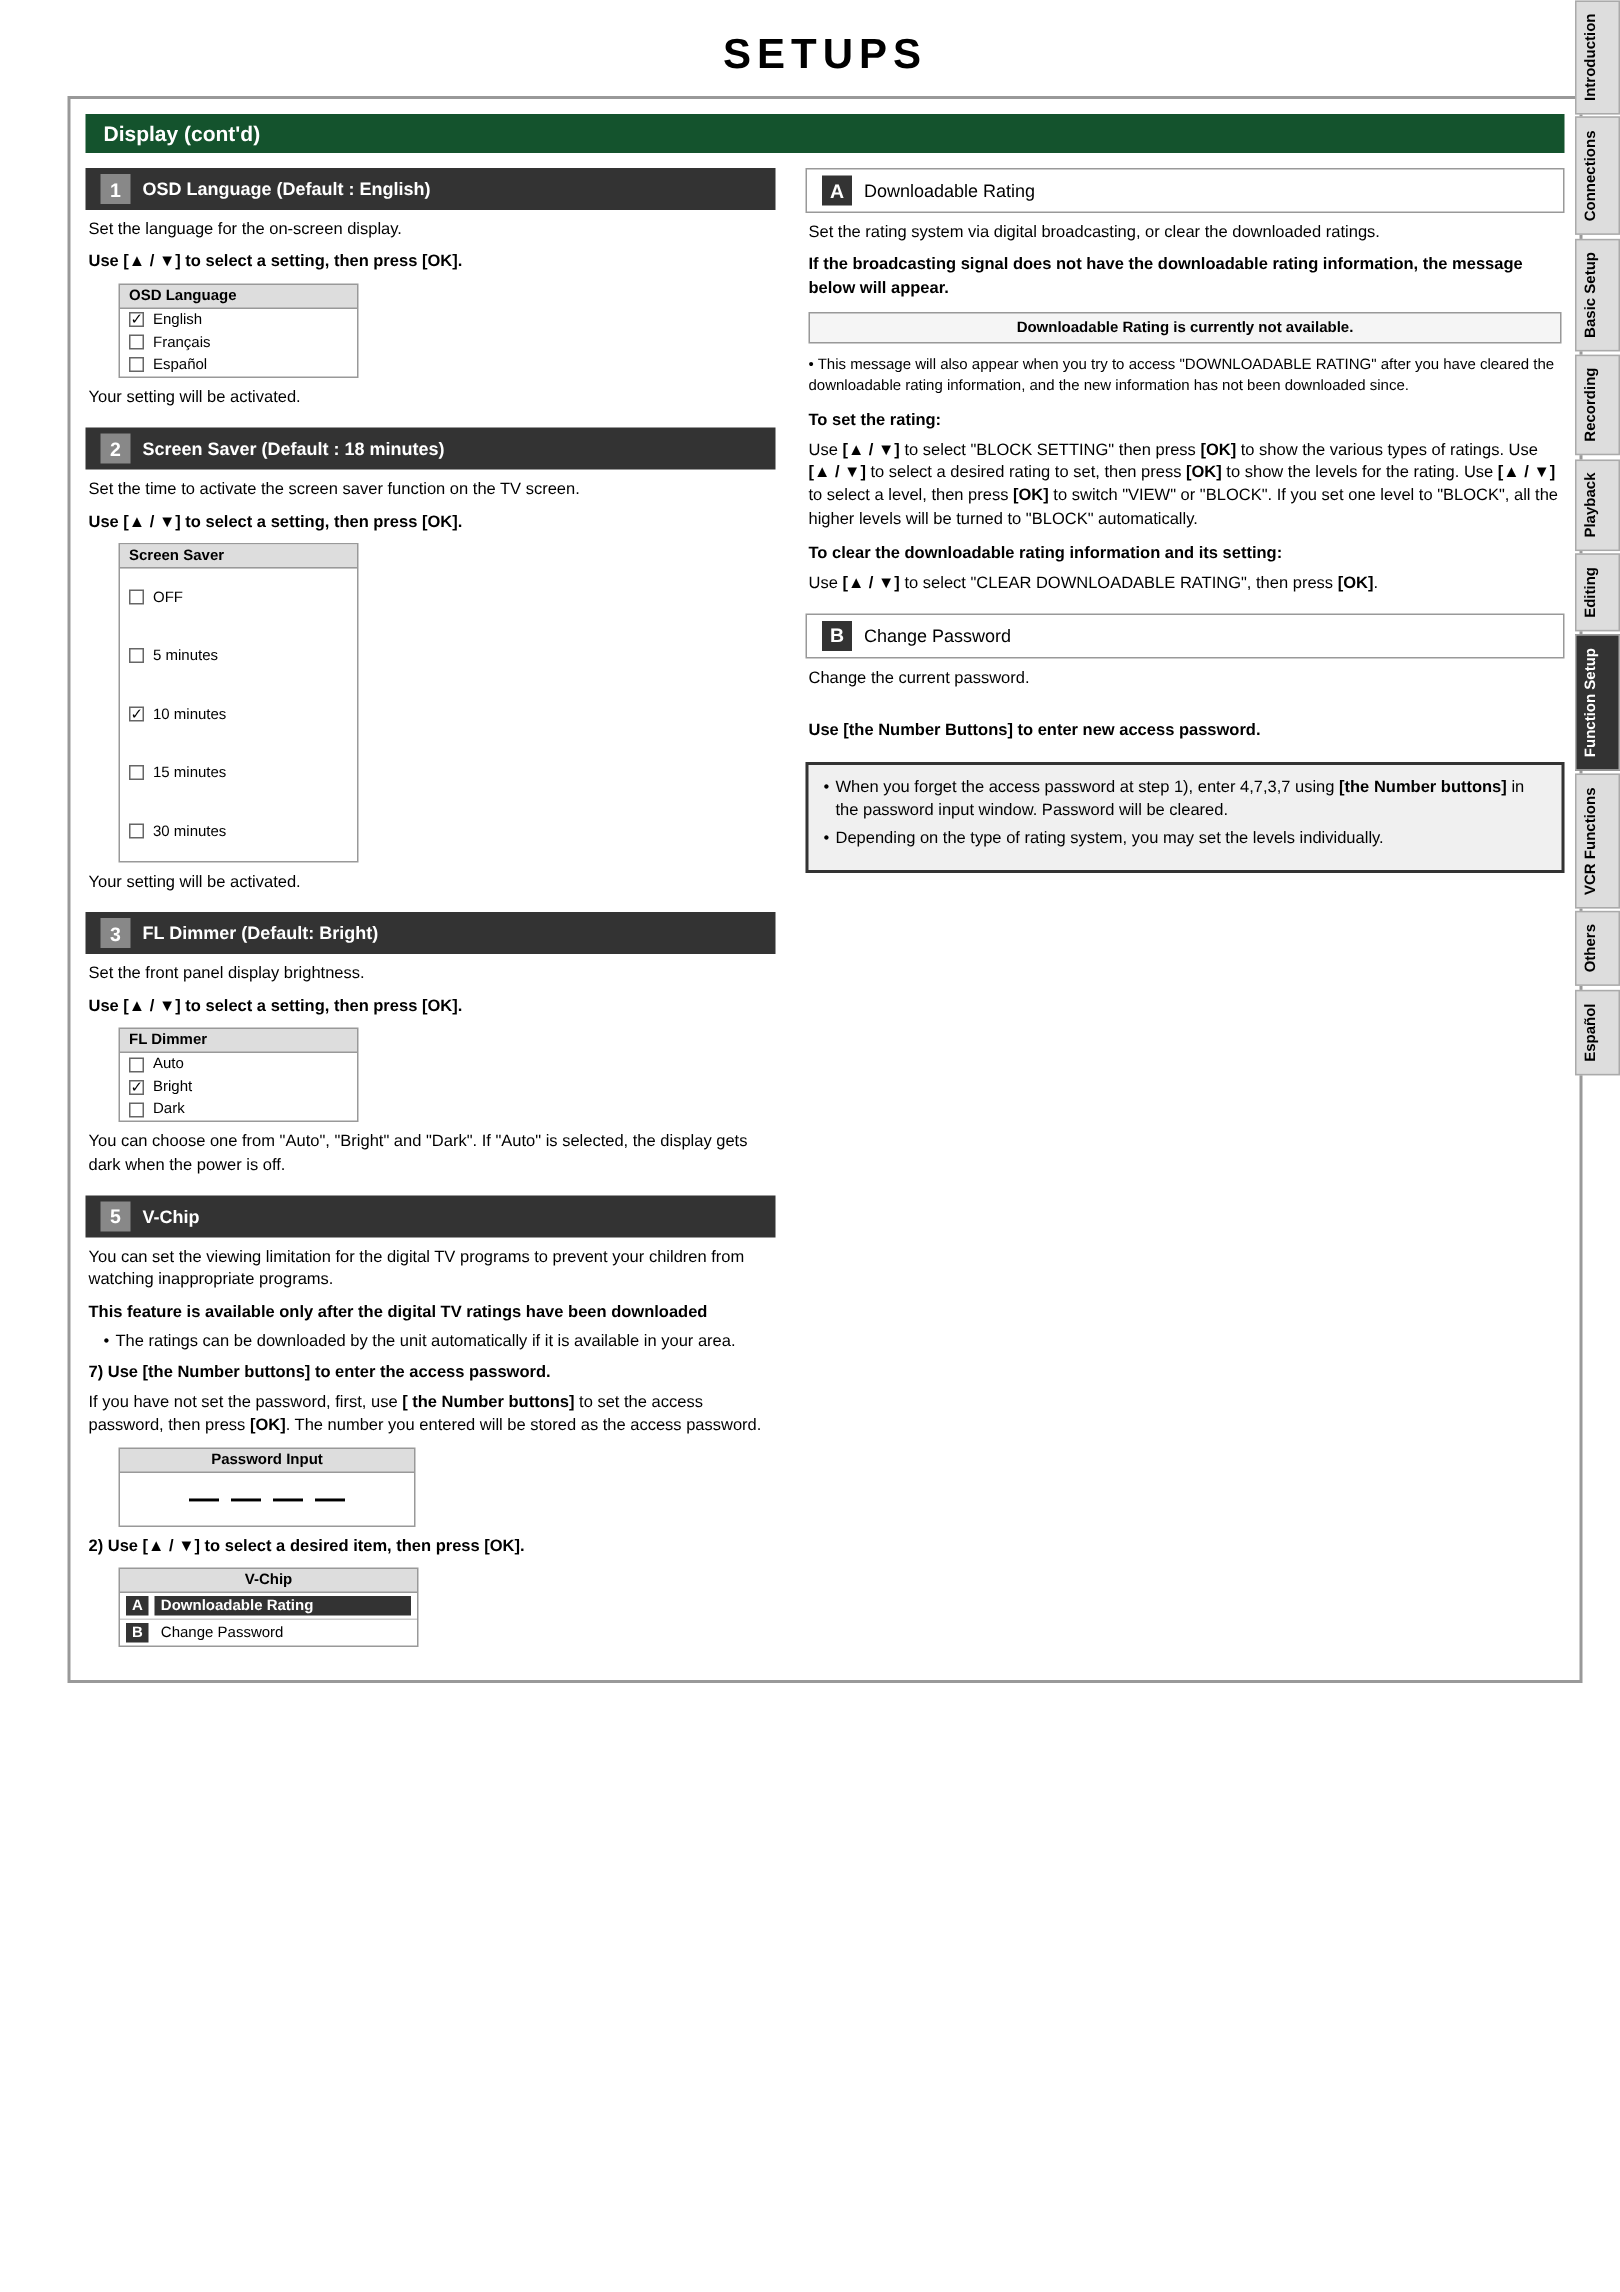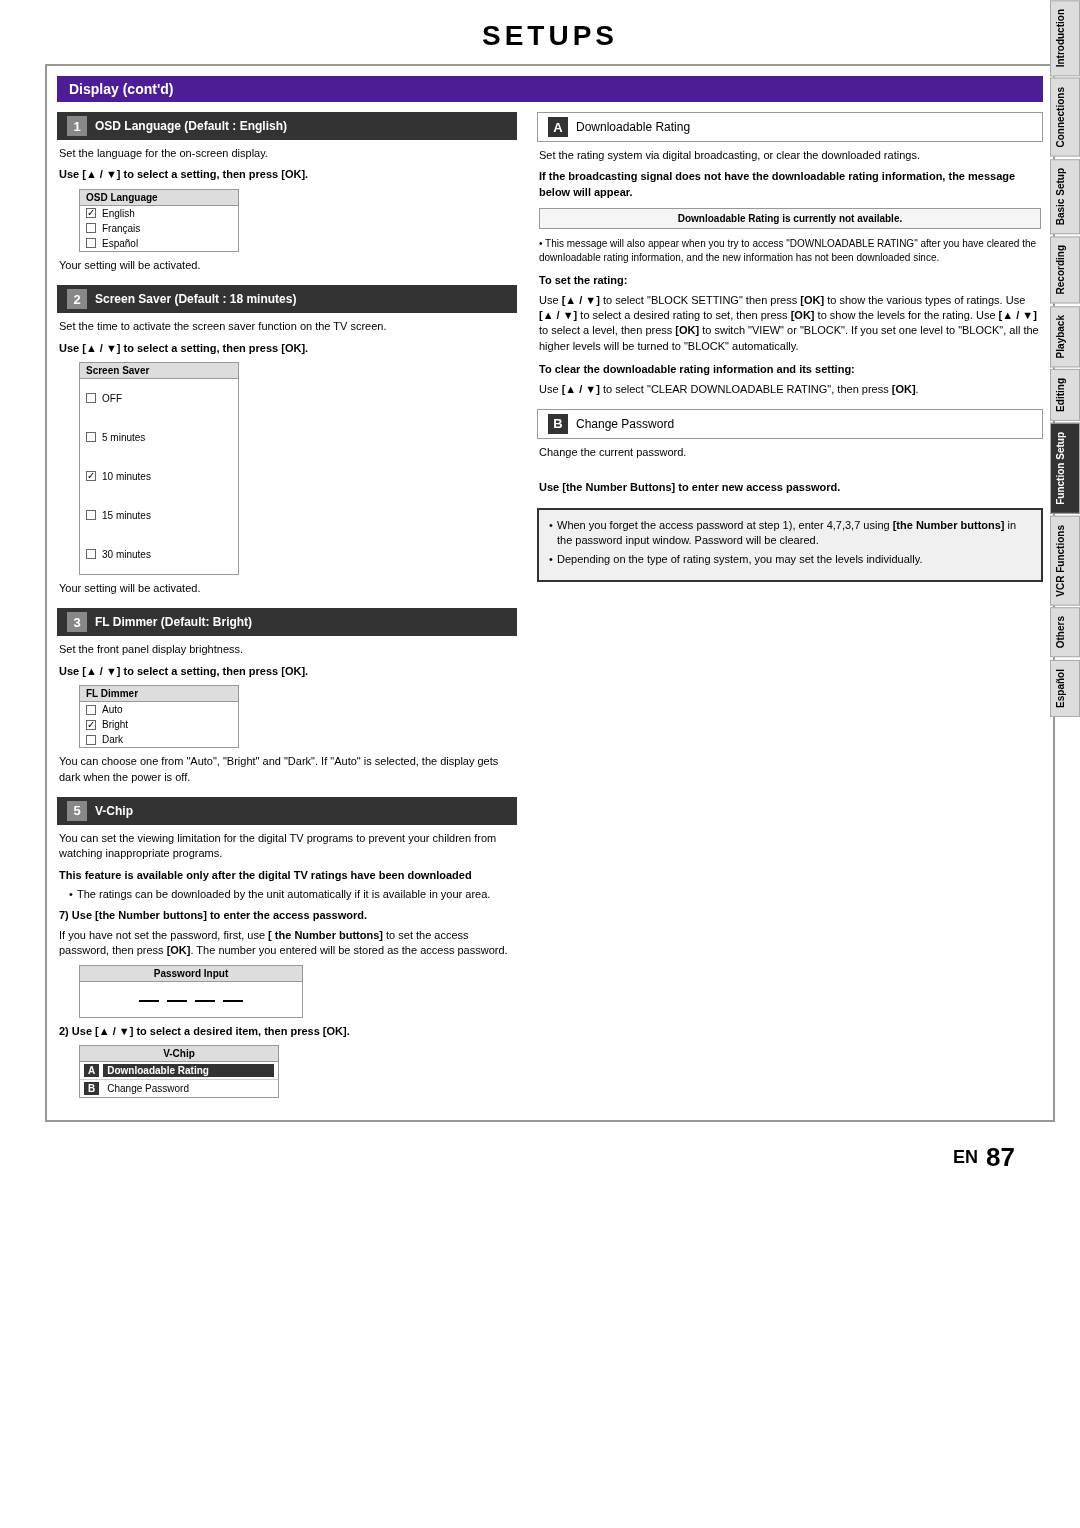--- a/index.html
+++ b/index.html
@@ -25,21 +25,21 @@
       text-align: center;
       font-size: 28px;
       font-weight: bold;
       letter-spacing: 4px;
       margin-bottom: 12px;
       color: #000;
     }
 
     
     .section-header {
-      background: #4c1d95;
+      background: #14532d;
       color: #fff;
       font-size: 14px;
       font-weight: bold;
       padding: 5px 12px;
       margin-bottom: 10px;
     }
 
     
     .two-col {
       display: flex;
@@ -199,21 +199,21 @@
     .fl-table .table-row {
       padding: 2px 6px;
       display: flex;
       align-items: center;
       gap: 6px;
     }
 
     
     .pwd-table {
       border: 1px solid #999;
-      width: 224px;
+      width: 198px;
       margin: 6px 0 6px 20px;
       font-size: 10px;
     }
 
     .pwd-table .table-header {
       background: #ddd;
       padding: 2px 6px;
       font-weight: bold;
       border-bottom: 1px solid #999;
       text-align: center;
@@ -556,24 +556,20 @@
 
         <div class="note-box">
           <div class="note-item">When you forget the access password at step 1), enter 4,7,3,7 using <strong>[the Number buttons]</strong> in the password input window. Password will be cleared.</div>
           <div class="note-item">Depending on the type of rating system, you may set the levels individually.</div>
         </div>
 
       </div>
     </div>
   </div>
 
-  <div class="page-number-area">
-    <span class="en-label">EN</span>
-    <span class="page-num">87</span>
-  </div>
 
 </div>
 
 <div class="sidebar-tabs">
   <div class="sidebar-tab">Introduction</div>
   <div class="sidebar-tab">Connections</div>
   <div class="sidebar-tab">Basic Setup</div>
   <div class="sidebar-tab">Recording</div>
   <div class="sidebar-tab">Playback</div>
   <div class="sidebar-tab">Editing</div>

